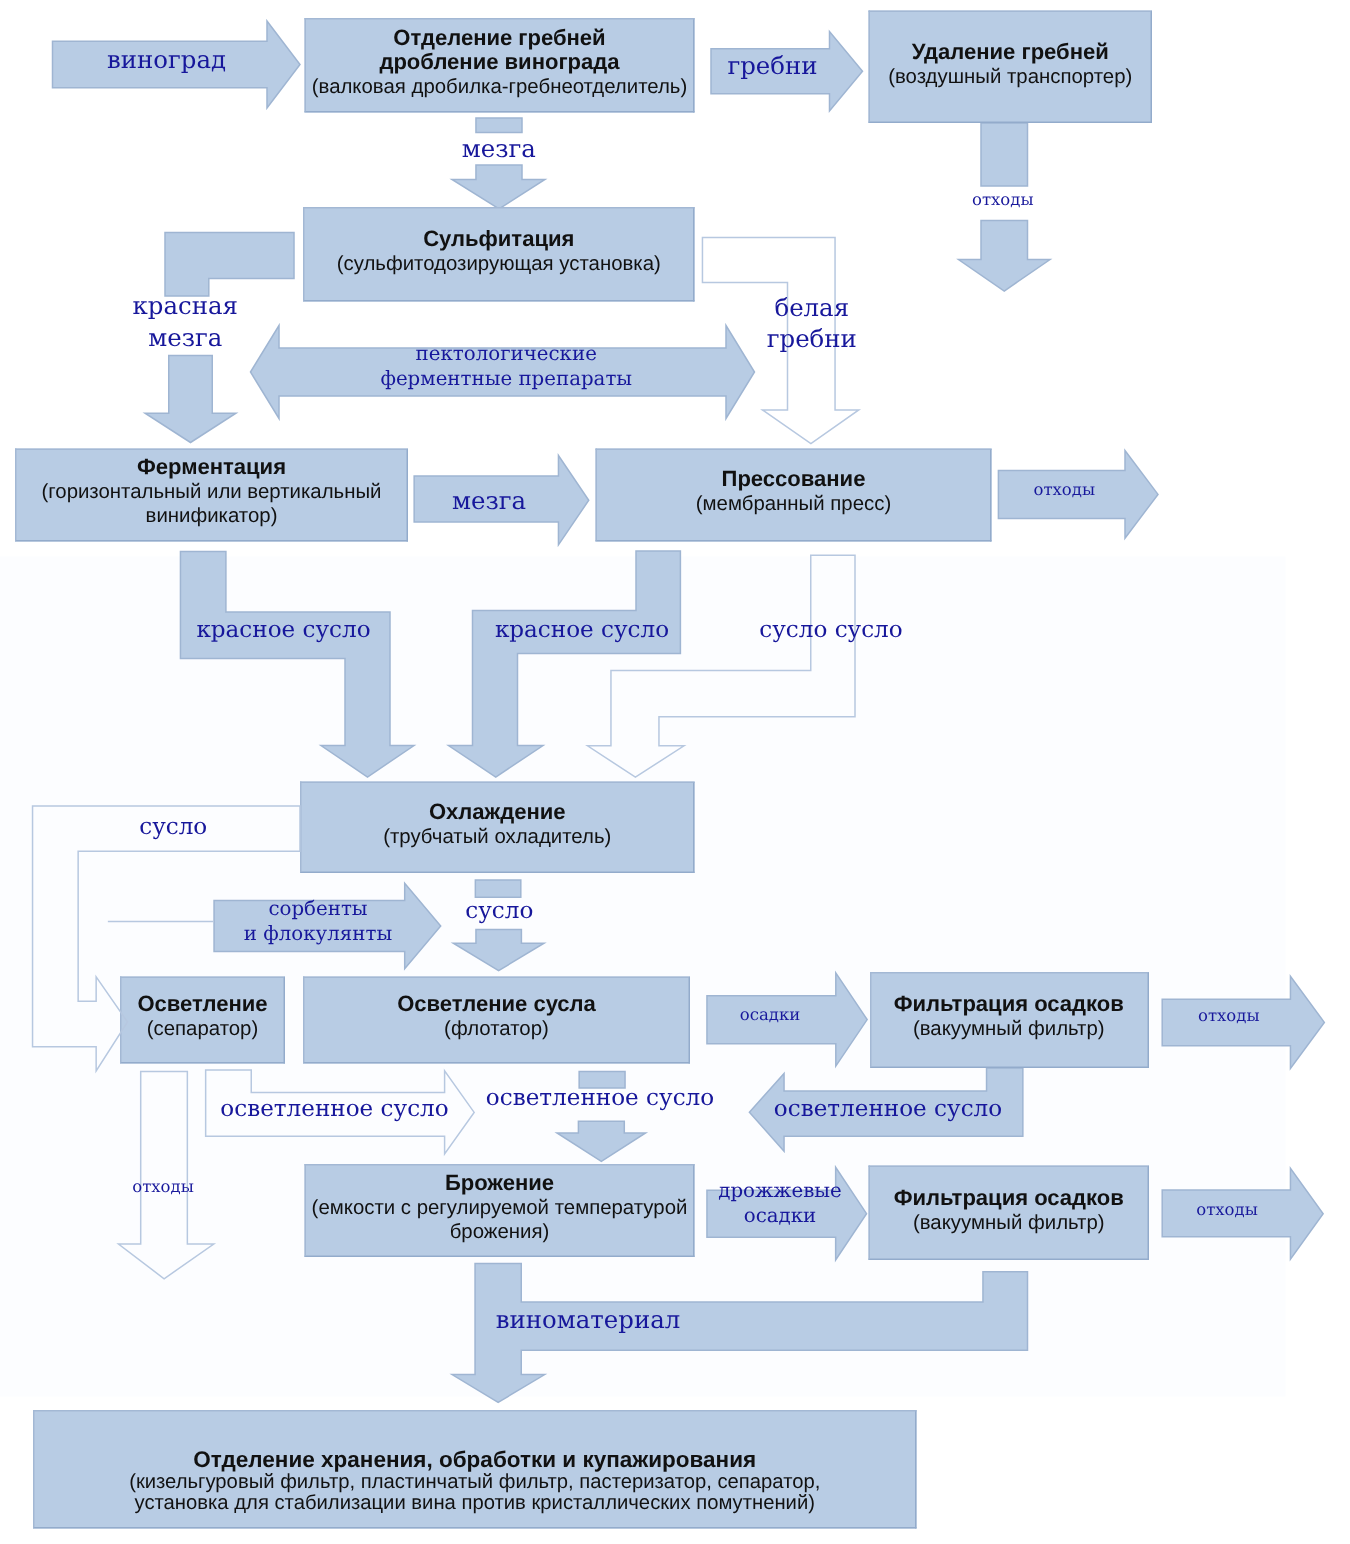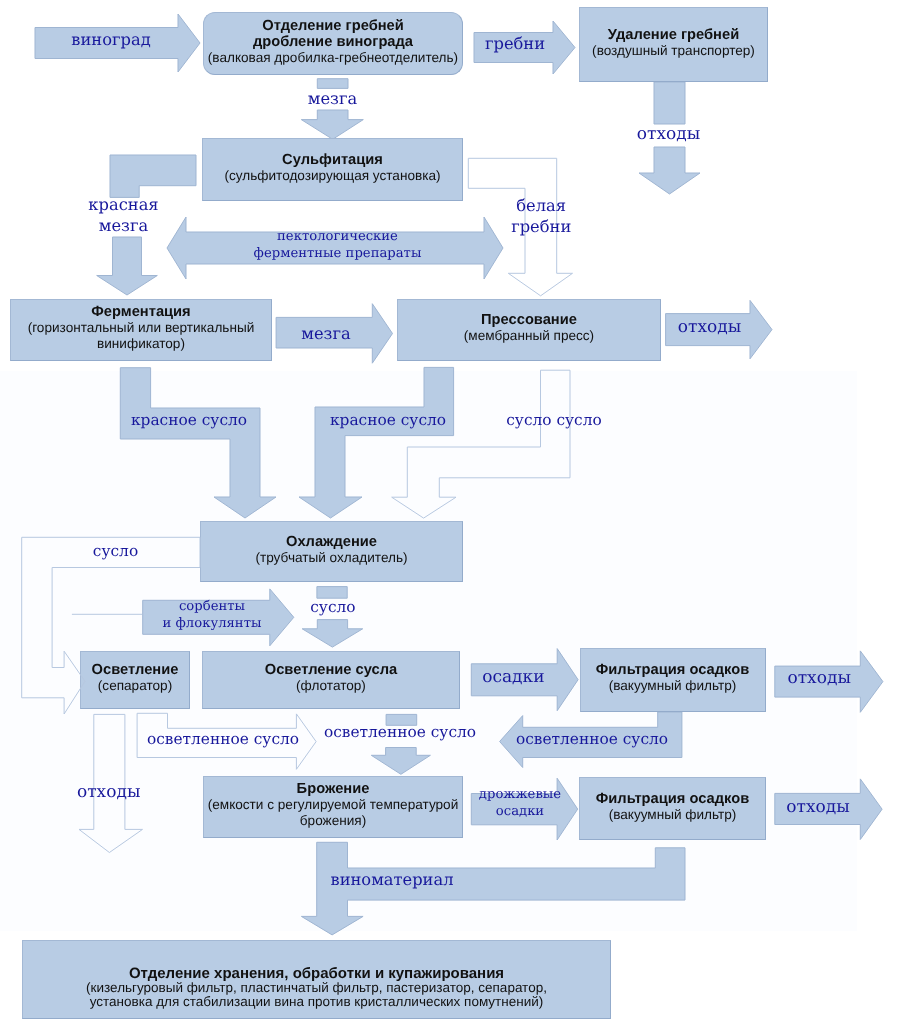--- a/index.html
+++ b/index.html
@@ -20,21 +20,21 @@
   .pbox .s{font-weight:normal;font-size:13.6px;white-space:pre;}
   .pbox.wide{padding-top:21px;line-height:14.2px;}
   .pbox.wide .t{font-size:15px;}
   .pbox.wide .s{font-size:13.5px;}
 
   .flab{position:absolute;font-family:"DejaVu Serif",serif;font-weight:normal;
         color:#17179b;text-align:center;line-height:1.3;white-space:pre-line;
         transform:translate(-50%,-50%) translateY(-3px);font-size:16.3px;}
   .flab.sm{font-size:13.2px;line-height:1.12;}
   .flab.two{line-height:1.31;}
-  .flab.lg{font-size:17px;}
+  .flab.lg{font-size:11px;}
   .flab.md{font-size:15.4px;}
 </style>
 </head>
 <body>
 
 <div id="diagram">
 
   <svg class="layer" viewBox="0 0 900 1029">
     <rect x="0" y="371" width="857" height="560" fill="#fcfdff"></rect>
   </svg>
@@ -59,21 +59,21 @@
     <path d="M471.3 663.8H557.2V648.6L578.1 679.7L557.2 710.7V695.8H471.3Z" fill="#b8cce4" stroke="#9fb5d2"></path>
     <path d="M774.8 666.1H860.3V650.9L882.9 681.6L860.3 712.3V697.1H774.8Z" fill="#b8cce4" stroke="#9fb5d2"></path>
     <path d="M386.1 714.4H416.7V725.3H386.1Z" fill="#b8cce4" stroke="#9fb5d2"></path>
     <path d="M385.6 747.5H416.2V755.3H430.4L400.9 774.3L371.3 755.3H385.6Z" fill="#b8cce4" stroke="#9fb5d2"></path>
     <path d="M681.9 712H657.7V727.3H522.7V715.6L499.6 741.5L522.7 767.5V757.5H681.9Z" fill="#b8cce4" stroke="#9fb5d2"></path>
     <path d="M471.3 793.5H557.1V778.2L577.7 809.1L557.1 840V824.8H471.3Z" fill="#b8cce4" stroke="#9fb5d2"></path>
     <path d="M774.8 793.4H860.3V778.9L882.1 809.2L860.3 839.5V824.5H774.8Z" fill="#b8cce4" stroke="#9fb5d2"></path>
     <path d="M316.7 842.3H347.5V868H655.3V847.8H685V900.1H347.5V916.4H363.1L332.1 934.9L301.4 916.4H316.7Z" fill="#b8cce4" stroke="#9fb5d2"></path>
   </svg>
 
-  <div class="pbox" style="left:203px;top:12px;width:260px;height:63px;border-radius:12px;">
+  <div class="pbox" style="left:203px;top:12px;width:260px;height:63px;">
     <div class="t">Отделение гребней
 дробление винограда</div>
     <div class="s">(валковая дробилка-гребнеотделитель)</div>
   </div>
   <div class="pbox" style="left:579px;top:7px;width:189px;height:75px;">
     <div class="t">Удаление гребней</div>
     <div class="s">(воздушный транспортер)</div>
   </div>
   <div class="pbox" style="left:202px;top:138px;width:261px;height:63px;">
     <div class="t">Сульфитация</div>

